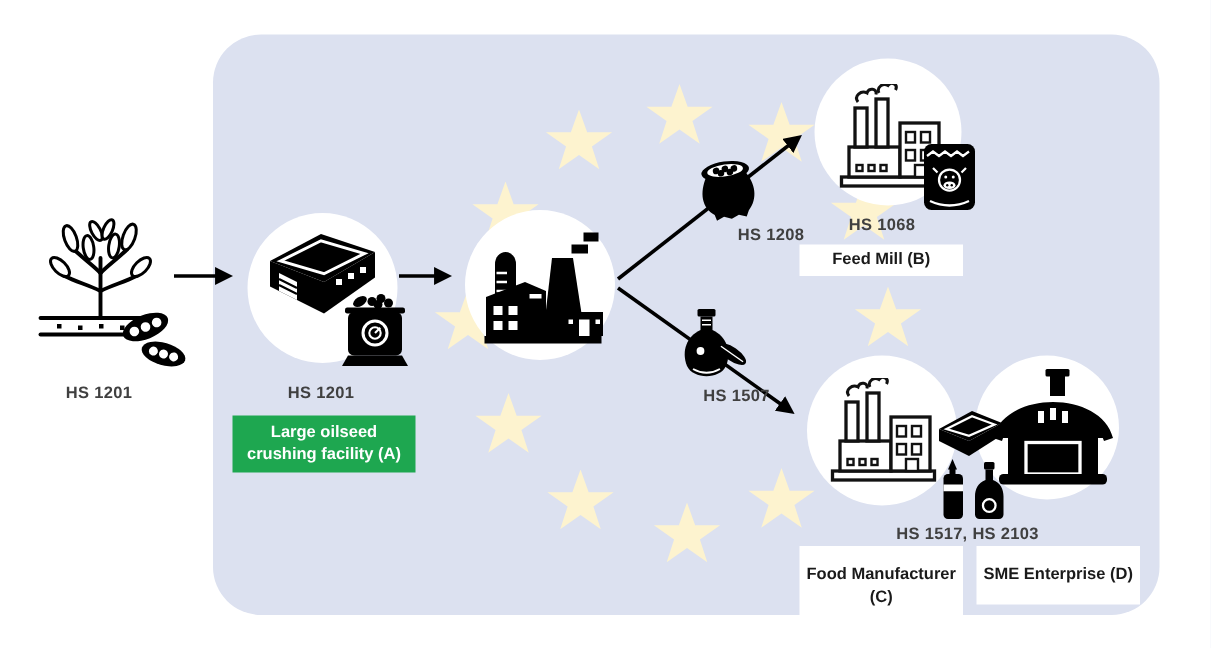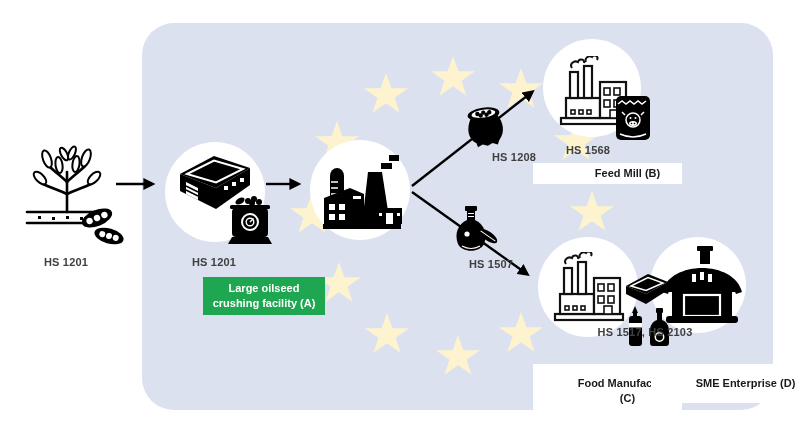--- a/index.html
+++ b/index.html
@@ -8,21 +8,21 @@
   .panel{position:absolute;left:142px;top:23px;width:631px;height:387px;
          background:var(--panel);border-radius:32px;z-index:1;}
   .star{position:absolute;width:46px;height:44px;background:var(--star);z-index:2;
         clip-path:polygon(50% 0%,61.8% 34.5%,98% 34.5%,68.7% 56%,79.4% 90.5%,50% 69%,20.6% 90.5%,31.3% 56%,2% 34.5%,38.2% 34.5%);}
   .circle{position:absolute;background:var(--node);border-radius:50%;z-index:3;}
   .arrows{position:absolute;left:0;top:0;z-index:4;pointer-events:none;}
   .icon{position:absolute;z-index:5;}
   .hs-label{position:absolute;transform:translateX(-50%);white-space:nowrap;
             font-size:11px;font-weight:600;color:var(--hs);z-index:6;letter-spacing:0.2px;}
   .name-box{position:absolute;background:#ffffff;display:flex;align-items:center;justify-content:center;
-            text-align:center;font-size:11px;font-weight:700;color:#1a1a1a;line-height:1.35;z-index:6;padding-left:40px;}
+            text-align:center;font-size:11px;font-weight:700;color:#1a1a1a;line-height:1.35;z-index:6;}
   .green-box{position:absolute;background:var(--green);color:#ffffff;display:flex;align-items:center;
              justify-content:center;text-align:center;font-size:11px;font-weight:700;line-height:1.35;
              padding:4px 2px;z-index:6;}
 </style>
 </head>
 <body>
 
 <div class="stage">
 
   <div class="panel"></div>
@@ -253,25 +253,25 @@
     <rect x="32" y="28" width="4" height="8" fill="#fff"></rect>
     <rect x="40" y="26" width="4" height="8" fill="#fff"></rect>
     <rect x="48" y="28" width="4" height="8" fill="#fff"></rect>
     <rect x="12" y="44" width="60" height="26" fill="#000"></rect>
     <rect x="24" y="49" width="36" height="21" fill="#000" stroke="#fff" stroke-width="2.2"></rect>
     <rect x="6" y="70" width="72" height="7" rx="3" fill="#000"></rect>
   </svg>
 
   <div class="hs-label" style="left:66px;top:256px;">HS 1201</div>
   <div class="hs-label" style="left:214px;top:256px;">HS 1201</div>
-  <div class="green-box" style="left:155px;top:277px;width:118px;min-height:29px;margin-left:48px;">Large oilseed crushing facility (A)</div>
+  <div class="green-box" style="left:155px;top:277px;width:118px;min-height:29px;">Large oilseed crushing facility (A)</div>
 
   <div class="hs-label" style="left:514px;top:151px;">HS 1208</div>
   <div class="hs-label" style="left:491px;top:258px;text-align:center;">HS 1507</div>
 
-  <div class="hs-label" style="left:588px;top:144px;">HS 1568</div>
+  <div class="hs-label" style="left:588px;top:144px;">HS 1068</div>
   <div class="name-box" style="left:533px;top:163px;width:109px;height:21px;">Feed Mill (B)</div>
 
-  <div class="hs-label" style="left:645px;top:326px;">HS 1517, HS 2103</div>
+  <div class="hs-label" style="left:645px;top:350px;">HS 1517, HS 2103</div>
   <div class="name-box" style="left:533px;top:364px;width:109px;height:53px;">Food Manufacturer (C)</div>
   <div class="name-box" style="left:651px;top:364px;width:109px;height:39px;">SME Enterprise (D)</div>
 
 </div>
 
 </body></html>

